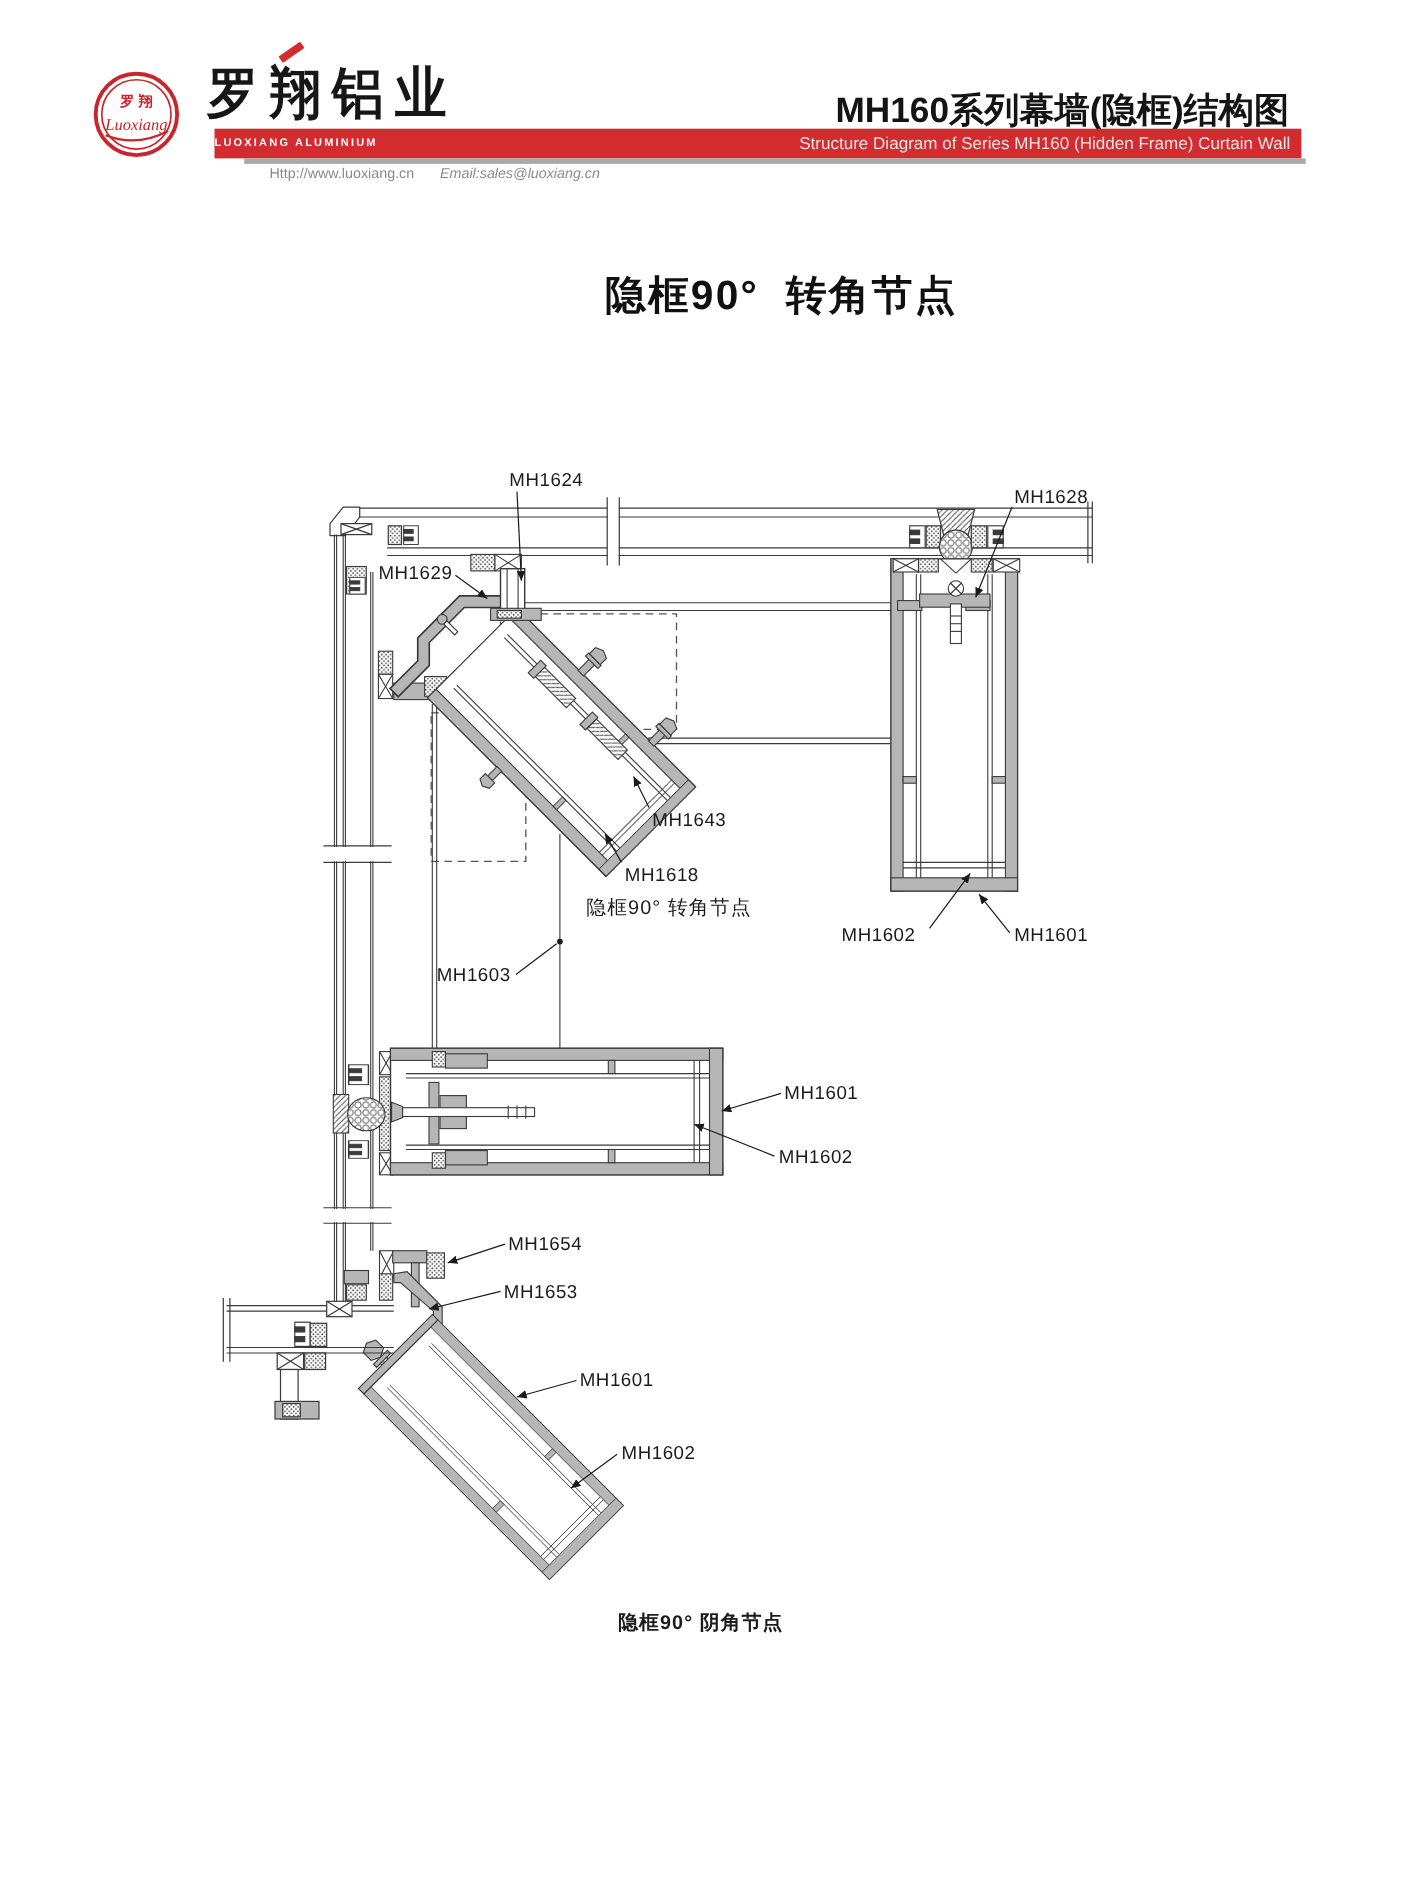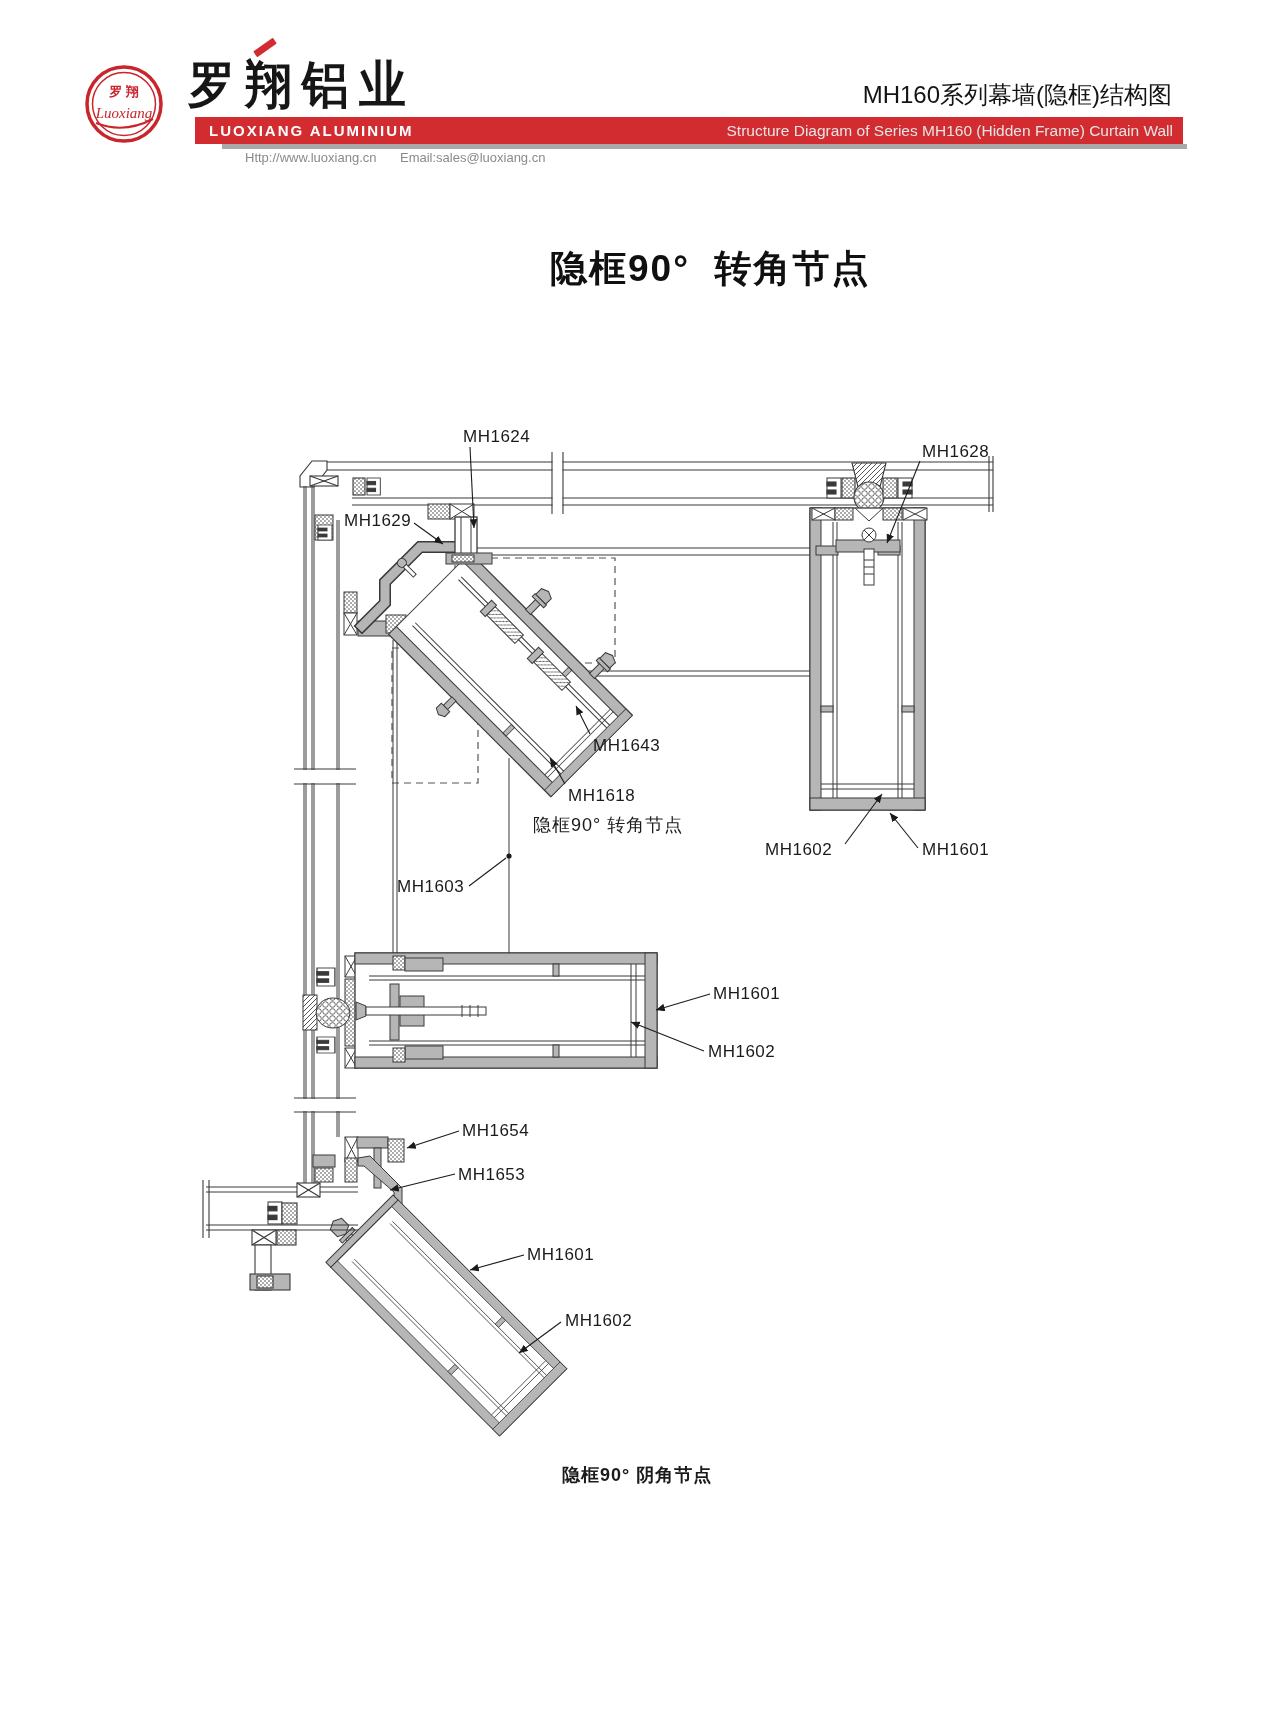--- a/index.html
+++ b/index.html
@@ -18,28 +18,28 @@
   .brand-cn{
     left:188px;top:54px;font-size:47px;font-weight:900;letter-spacing:10px;
     color:#161616;font-family:"Liberation Sans",sans-serif;transform:scaleY(1.08);
     white-space:pre;
   }
   .brand-accent{
     left:253px;top:44px;width:24px;height:7px;background:var(--accent-red);
     transform:rotate(-35deg);border-radius:1px;
   }
   .series-cn{
-    right:105px;top:79px;font-size:24px;color:#141414;white-space:pre;font-weight:400;
+    right:105px;top:79px;font-size:32px;color:#141414;white-space:pre;font-weight:700;
   }
   .red-bar{
     left:195px;top:117px;width:988px;height:27px;background:var(--accent-red);
     display:flex;align-items:center;justify-content:space-between;
   }
   .red-bar .en-left{
-    color:#fff;font-weight:bold;font-size:15px;letter-spacing:2px;padding-left:14px;white-space:pre;
+    color:#fff;font-weight:bold;font-size:10px;letter-spacing:2px;white-space:pre;
   }
   .red-bar .en-right{
     color:#e5e5e5;font-size:15.5px;padding-right:10px;white-space:pre;
   }
   .bar-shadow{left:222px;top:144px;width:965px;height:5px;background:var(--shadow-gray);}
   .contact{top:150px;font-size:13px;color:#8a8a8a;white-space:pre;margin-left:48px;}
   .page-title{
     left:550px;top:244px;font-size:37px;font-weight:bold;color:#101010;
     letter-spacing:2px;white-space:pre;
   }
@@ -341,21 +341,21 @@
 
   <div class="abs series-cn">MH160系列幕墙(隐框)结构图</div>
 
   <div class="abs red-bar">
     <span class="en-left">LUOXIANG ALUMINIUM</span>
     <span class="en-right">Structure Diagram of Series MH160 (Hidden Frame) Curtain Wall</span>
   </div>
   <div class="abs bar-shadow"></div>
 
   <div class="abs contact" style="left:197px;">Http://www.luoxiang.cn</div>
-  <div class="abs contact" style="left:352px;">Email:sales@luoxiang.cn</div>
+  <div class="abs contact" style="left:352px;font-style:italic;">Email:sales@luoxiang.cn</div>
 
   <div class="abs page-title">隐框90°  转角节点</div>
 
   <div class="lbl" style="left:463px;top:427px;">MH1624</div>
   <div class="lbl" style="left:922px;top:442px;">MH1628</div>
   <div class="lbl" style="left:344px;top:511px;">MH1629</div>
   <div class="lbl" style="left:593px;top:736px;">MH1643</div>
   <div class="lbl" style="left:568px;top:786px;">MH1618</div>
   <div class="lbl" style="left:765px;top:840px;">MH1602</div>
   <div class="lbl" style="left:922px;top:840px;">MH1601</div>

